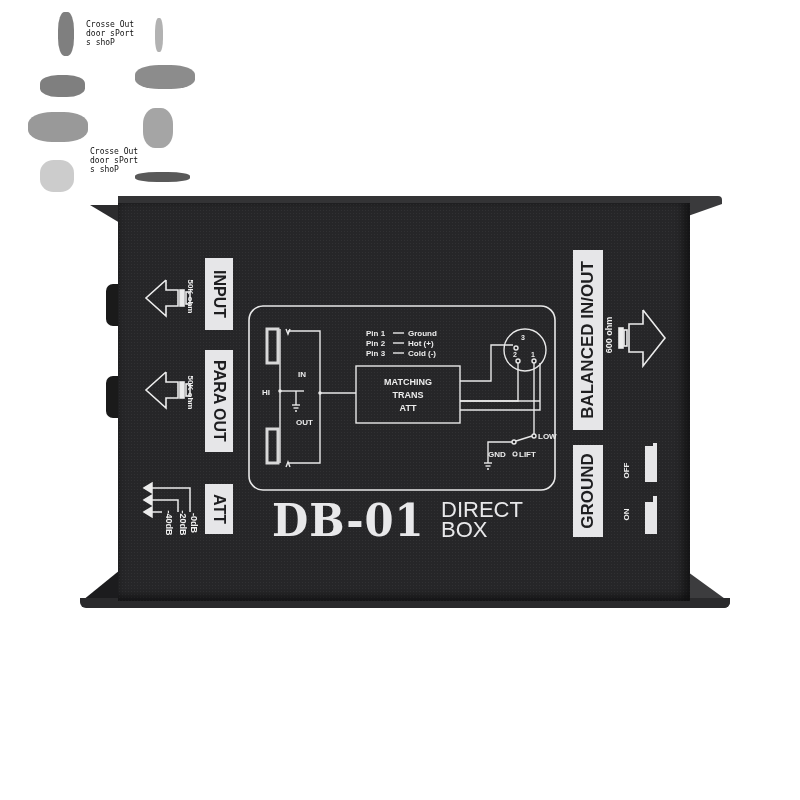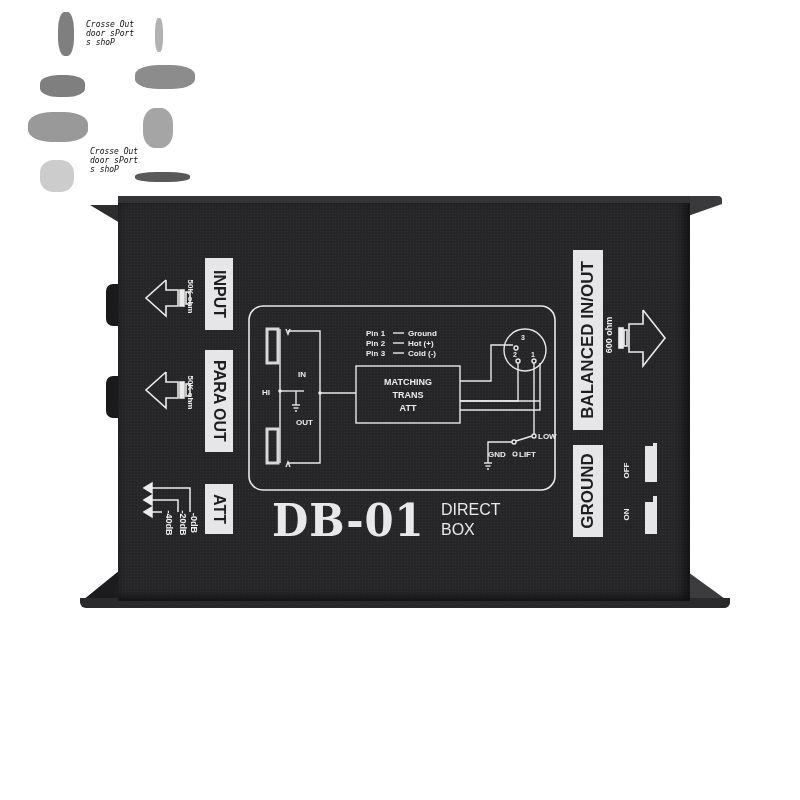--- a/index.html
+++ b/index.html
@@ -1,20 +1,20 @@
 <!DOCTYPE html>
 <html><head>
 <meta charset="utf-8">
 <style>
   html,body{margin:0;padding:0;}
   body{width:800px;height:800px;background:#ffffff;position:relative;overflow:hidden;font-family:"Liberation Sans",sans-serif;}
   .abs{position:absolute;}
   
   #watermark{left:0;top:0;width:210px;height:200px;background:#fff;}
-  .bubble{position:absolute;font-family:"DejaVu Sans Mono",monospace;font-size:8px;line-height:9px;color:#111;white-space:pre;font-style:italic;}
+  .bubble{position:absolute;font-family:"DejaVu Sans Mono",monospace;font-size:8px;line-height:9px;color:#111;white-space:pre;}
   .sketch{position:absolute;background:#555;border-radius:40%;opacity:.75;filter:blur(.6px);}
   
   .flange{position:absolute;background:#2c2c2e;}
   #box{left:118px;top:203px;width:572px;height:398px;background:#262628;
        background-image:radial-gradient(rgba(255,255,255,.05) 1px,transparent 1px);
        background-size:3px 3px;box-shadow:inset -8px 0 6px rgba(0,0,0,.35),inset 0 -6px 6px rgba(0,0,0,.35);}
   .boxside{position:absolute;background:#1c1c1e;}
   .jack{position:absolute;width:14px;height:42px;background:#1a1a1a;border-radius:7px 0 0 7px;}
   .vlabel{position:absolute;background:#e6e6e8;color:#1e1e20;font-weight:bold;display:flex;align-items:center;justify-content:center;}
   .vlabel span{display:block;white-space:nowrap;}
@@ -187,17 +187,17 @@
     <text x="265" y="52" font-size="7">2</text>
     <text x="283" y="52" font-size="7">1</text>
 
     <text x="290" y="134" font-size="8">LOW</text>
     <text x="240" y="152" font-size="8">GND</text>
     <circle cx="267" cy="149" r="2" fill="none" stroke="#e8e8e8" stroke-width="1.2"></circle>
     <text x="271" y="152" font-size="8">LIFT</text>
   </svg>
 
   <div class="model" style="left:272px;top:496px;font-family:'DejaVu Serif',serif;font-weight:bold;font-size:44px;line-height:50px;letter-spacing:1px;transform:scaleX(0.95);transform-origin:left;">DB-01</div>
-  <div class="model" style="left:441px;top:500px;font-size:16px;line-height:20px;font-weight:normal;">
+  <div class="model" style="left:441px;top:500px;font-size:22px;line-height:20px;font-weight:normal;">
     <div>DIRECT</div>
     <div>BOX</div>
   </div>
 </div>
 
 </body></html>

